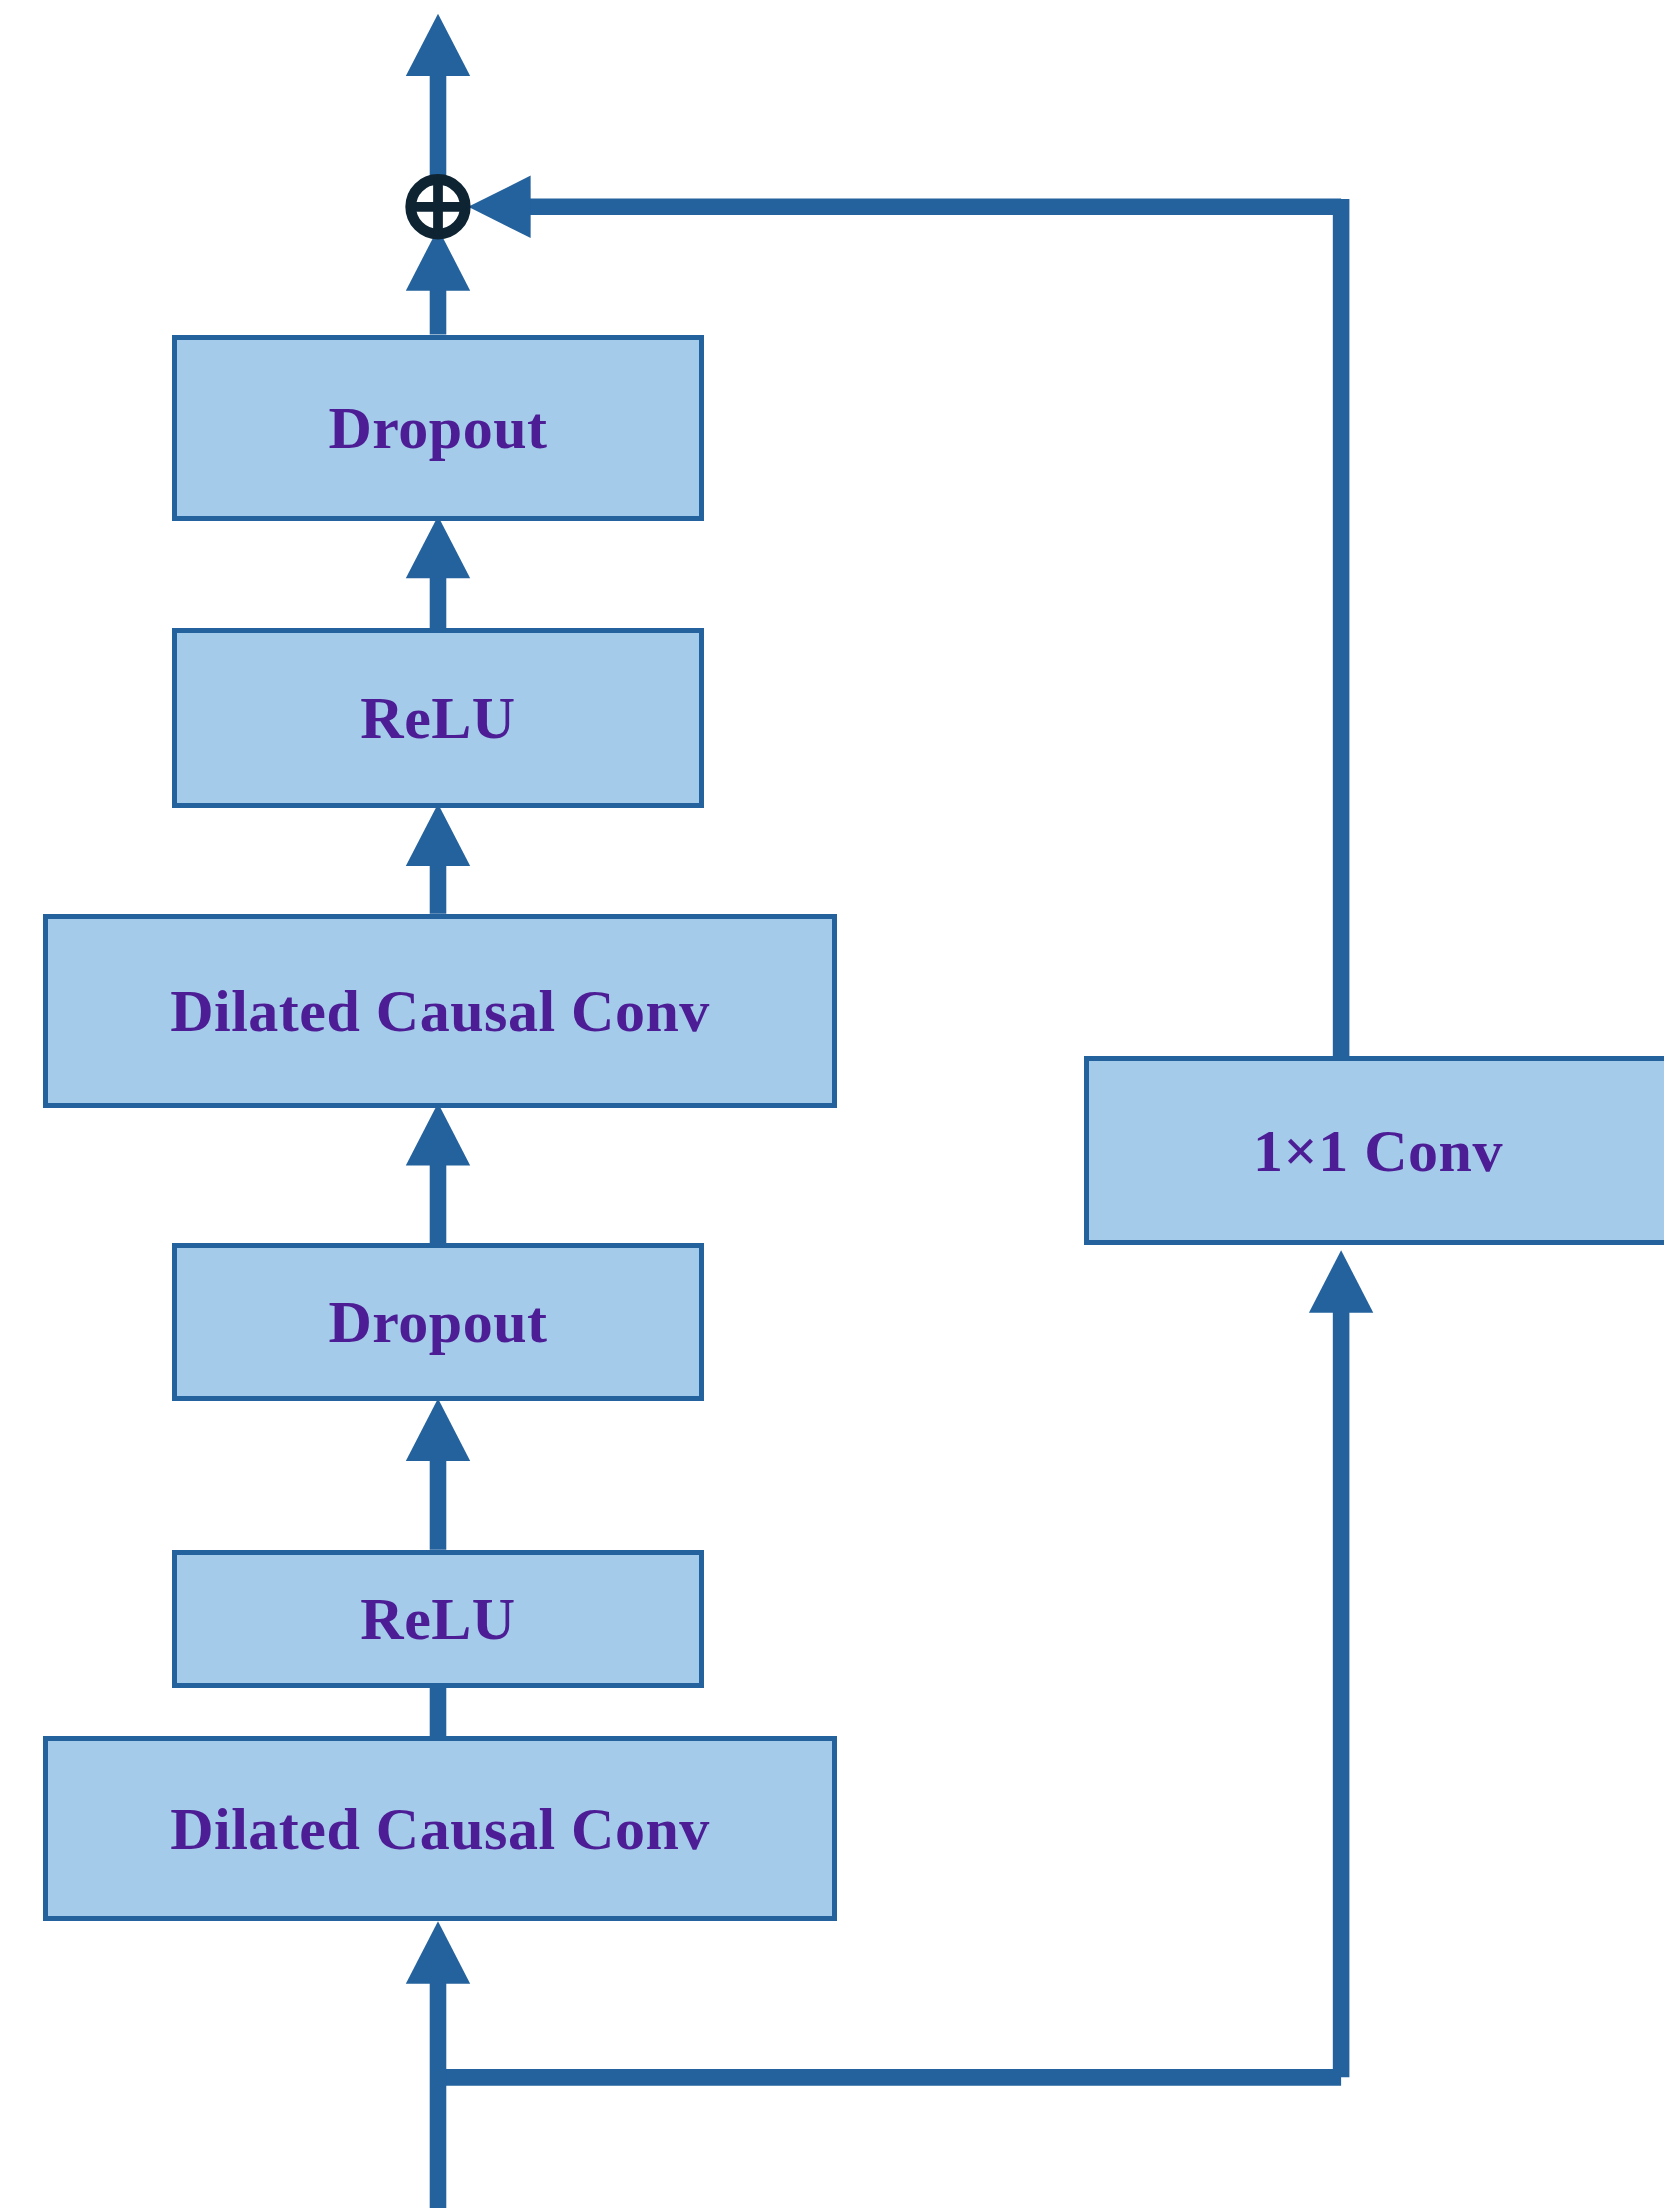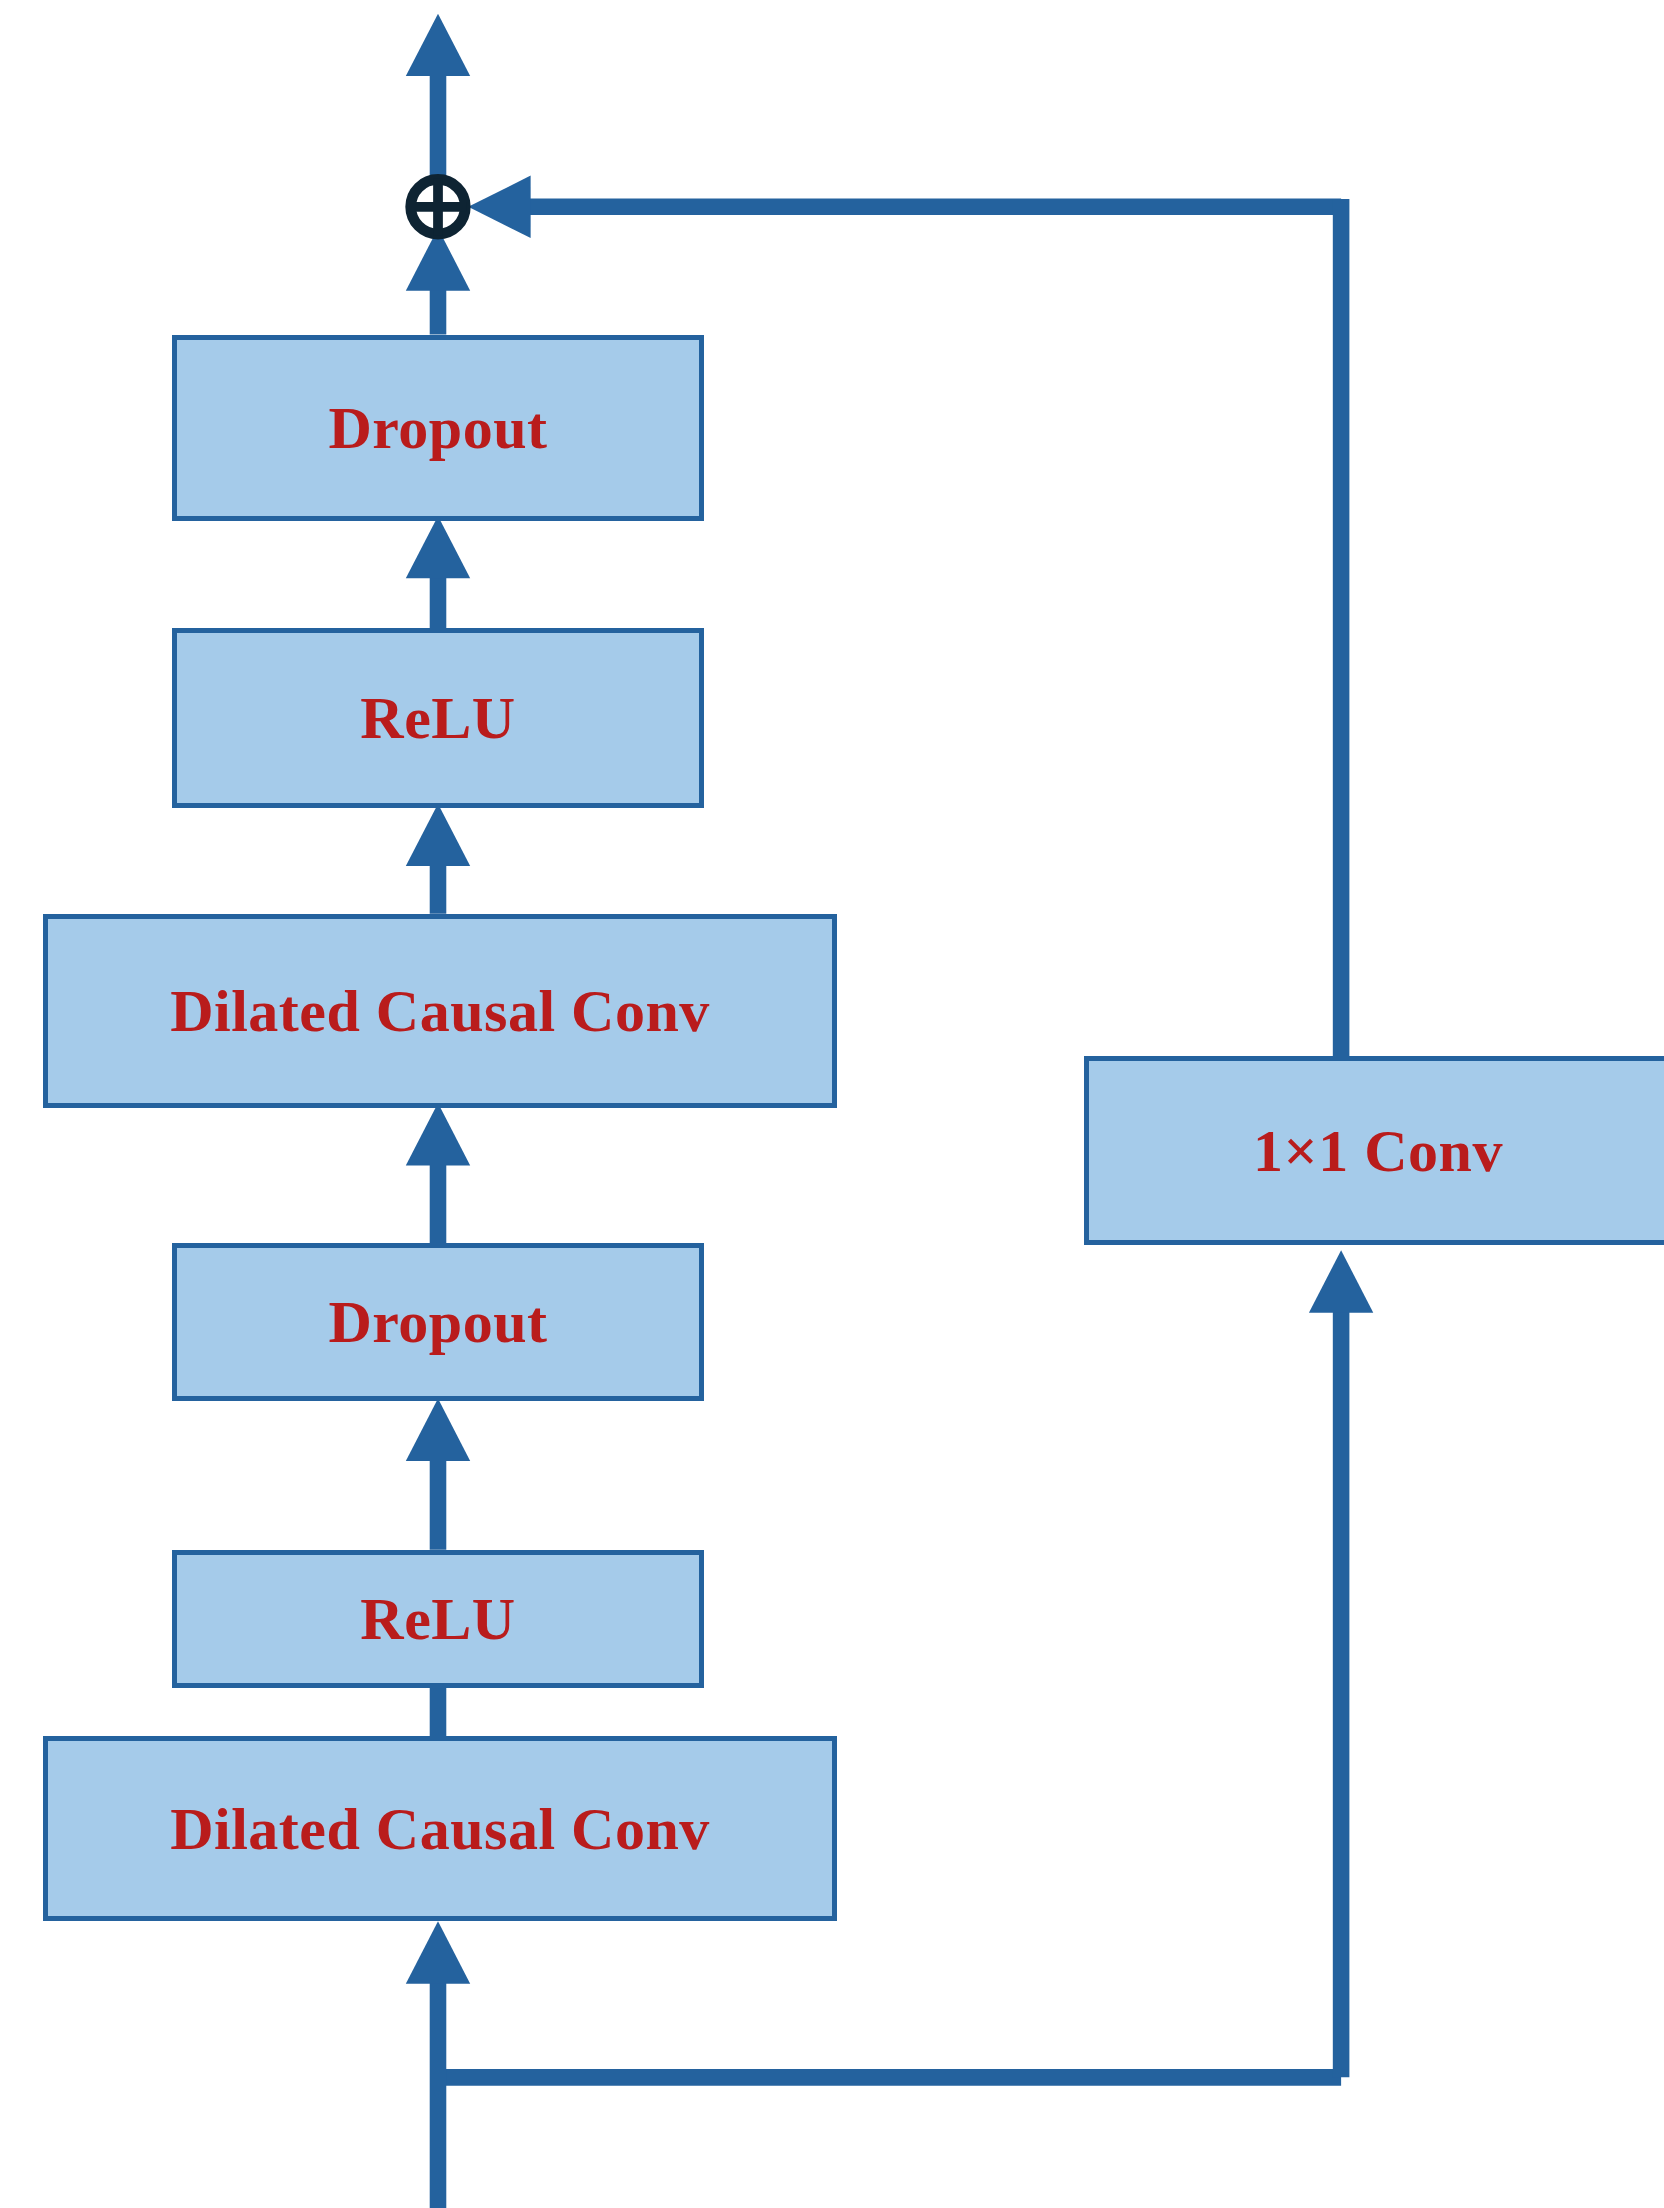--- a/index.html
+++ b/index.html
@@ -26,21 +26,21 @@
     height: 2209px;
   }
   .node-box {
     position: absolute;
     box-sizing: border-box;
     background: #A5CBEA;
     border: 5.9px solid #24629E;
     display: flex;
     align-items: center;
     justify-content: center;
-    color: #b91c1c;
+    color: #4c1d95;
     font-weight: bold;
     font-family: "Liberation Serif", "DejaVu Serif", serif;
     letter-spacing: 0.5px;
     white-space: nowrap;
     user-select: none;
   }
   .label-text {
     display: block;
     line-height: 1;
   }

